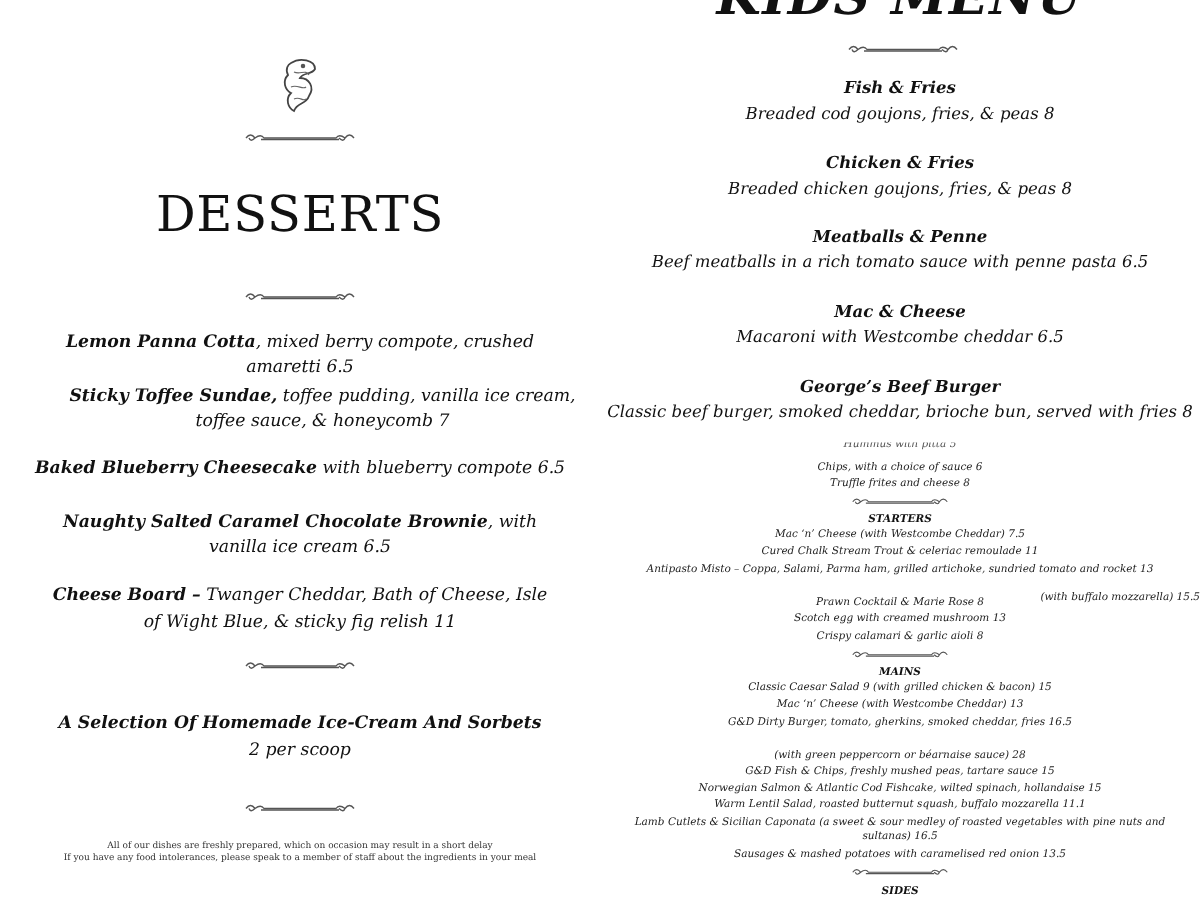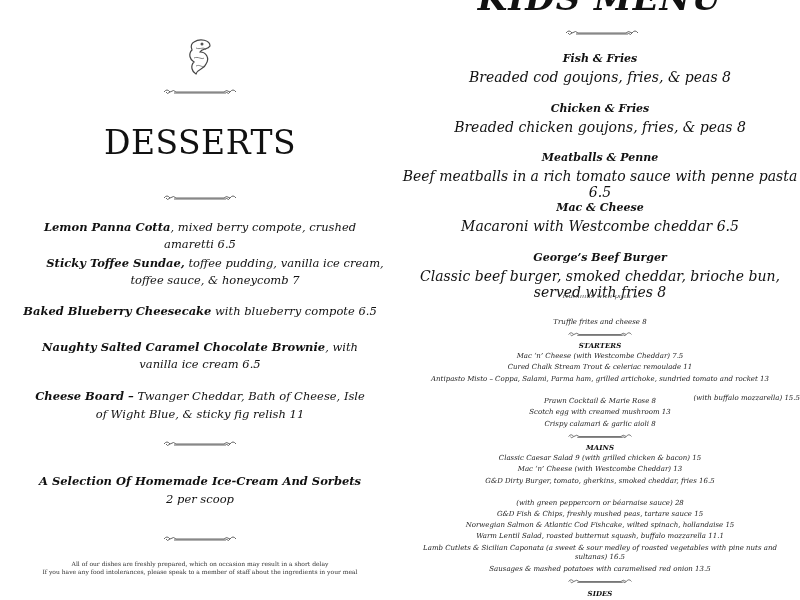--- a/index.html
+++ b/index.html
@@ -32,21 +32,21 @@
 
   .footnote { position:absolute; left:0; width:400px; text-align:center; font-size:6px;
     font-family:"DejaVu Serif", serif; color:#333; line-height:9px; }
 
   .kids-title { position:absolute; left:0; width:400px; top:-22px; text-align:center;
     font-size:34px; font-weight:bold; font-style:italic; letter-spacing:1px; }
 
   .kid-name { position:absolute; left:0; width:400px; text-align:center; font-weight:bold;
     font-style:italic; font-size:11px; }
   .kid-desc { position:absolute; left:0; width:400px; text-align:center; font-style:italic;
-    font-size:14px; }
+    font-size:11px; }
 
   .panel { position:absolute; left:0; top:295px; width:400px; height:305px; overflow:hidden; }
   .line { position:absolute; left:0; width:400px; text-align:center; font-style:italic;
     font-size:7px; color:#222; line-height:9px; }
   .section-head { position:absolute; left:0; width:400px; text-align:center; font-style:italic;
     font-weight:bold; font-size:7px; color:#111; }
 </style>
 </head>
 <body>
 
@@ -130,20 +130,21 @@
   <div class="kid-desc" style="top:168px;">Beef meatballs in a rich tomato sauce with penne pasta 6.5</div>
 
   <div class="kid-name" style="top:201px;">Mac &amp; Cheese</div>
   <div class="kid-desc" style="top:218px;">Macaroni with Westcombe cheddar 6.5</div>
 
   <div class="kid-name" style="top:251px;">George’s Beef Burger</div>
   <div class="kid-desc" style="top:268px;">Classic beef burger, smoked cheddar, brioche bun, served with fries 8</div>
 
   <div class="panel">
     <div class="line" style="top:-3px; color:#555;">Hummus with pitta 5</div>
+    <div class="line" style="top:12px;">Chips, with a choice of sauce 6</div>
     <div class="line" style="top:23px;">Truffle frites and cheese 8</div>
 
     <div class="divider" style="left:164px; top:36px;">
       <svg width="72" height="7" viewBox="0 0 76 8">
           <path d="M2 4 q3 -4 6 0 q-3 3 -4 0 M8 4 q4 -3 6 0 L62 4 q2 -3 6 0 q-1 3 -4 0 M68 4 q3 -4 6 0" fill="none" stroke="#555" stroke-width="0.9"></path>
           <line x1="12" y1="5" x2="64" y2="5" stroke="#555" stroke-width="0.9"></line>
         </svg>
     </div>
 
     <div class="section-head" style="top:46px;">STARTERS</div>

